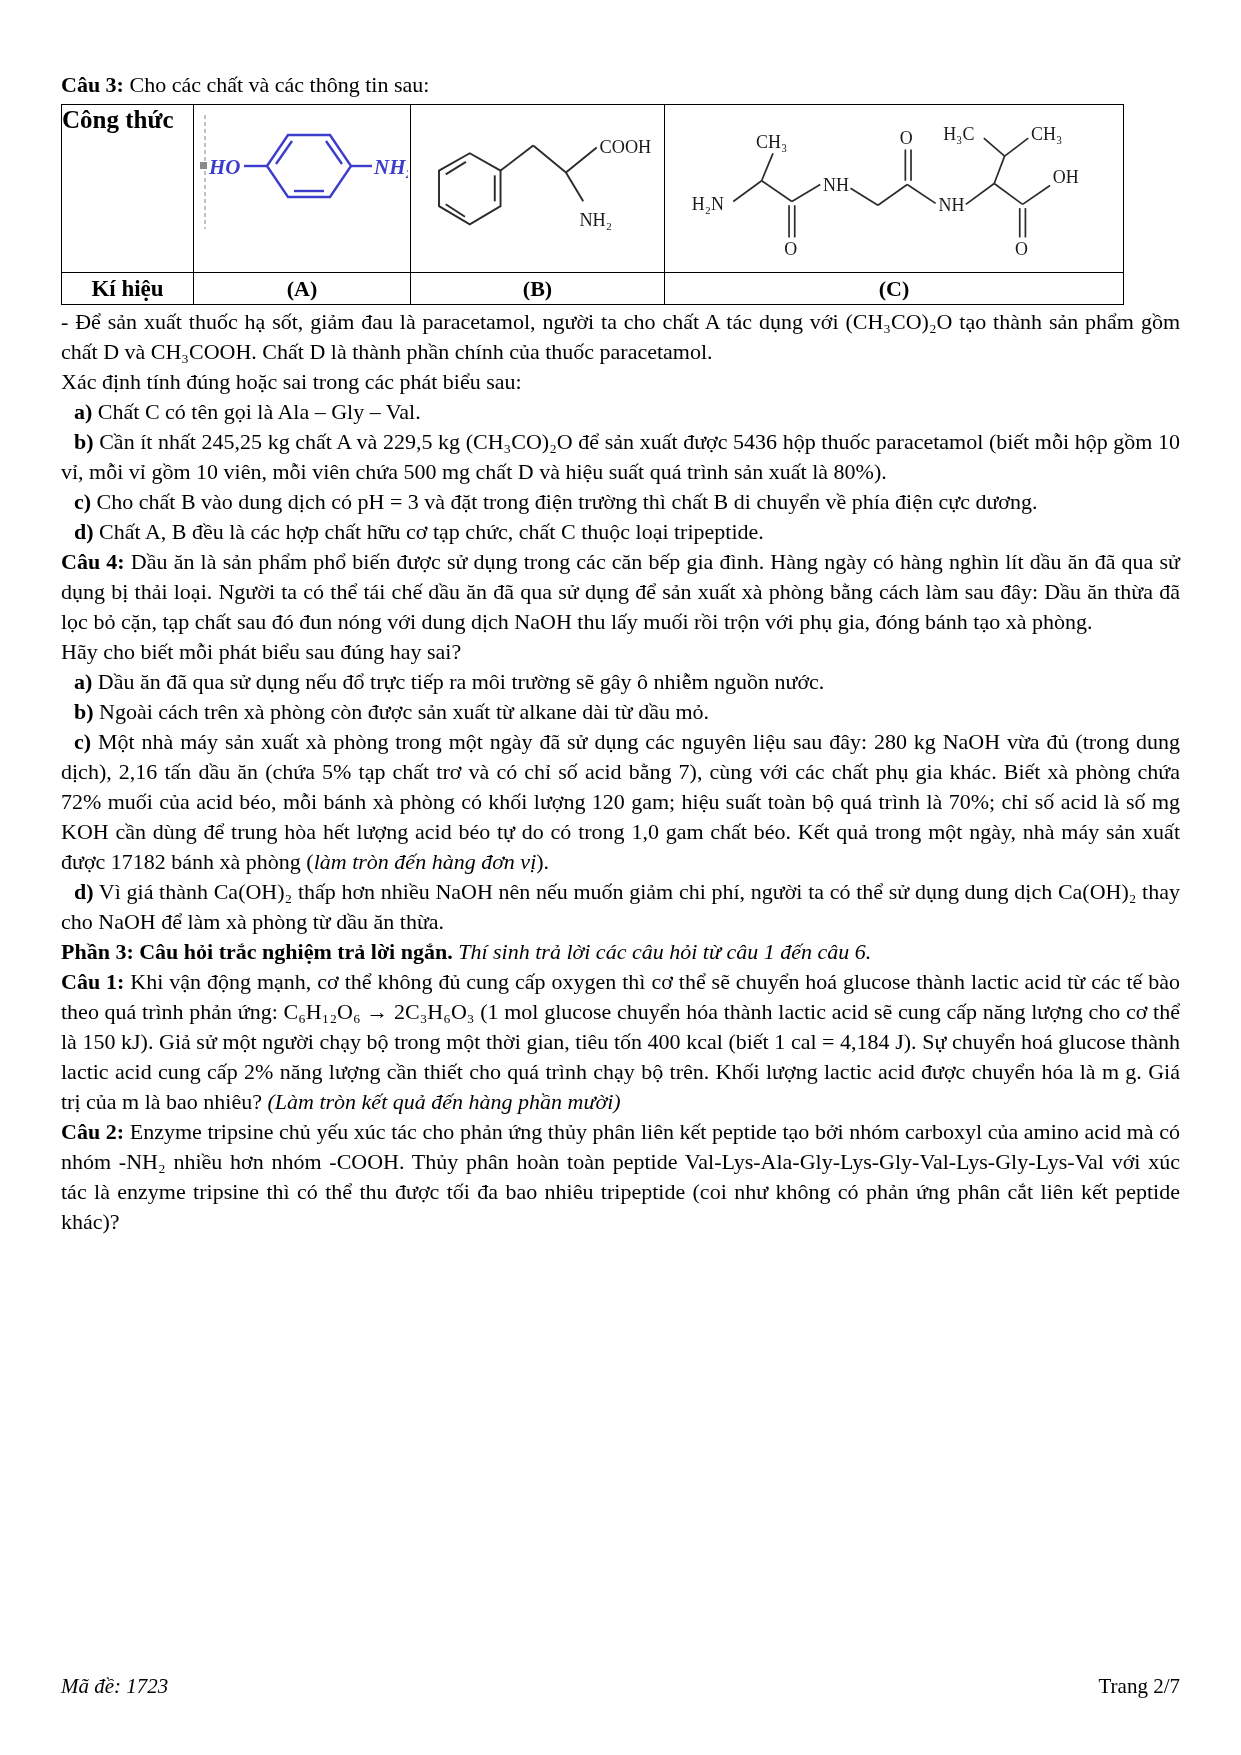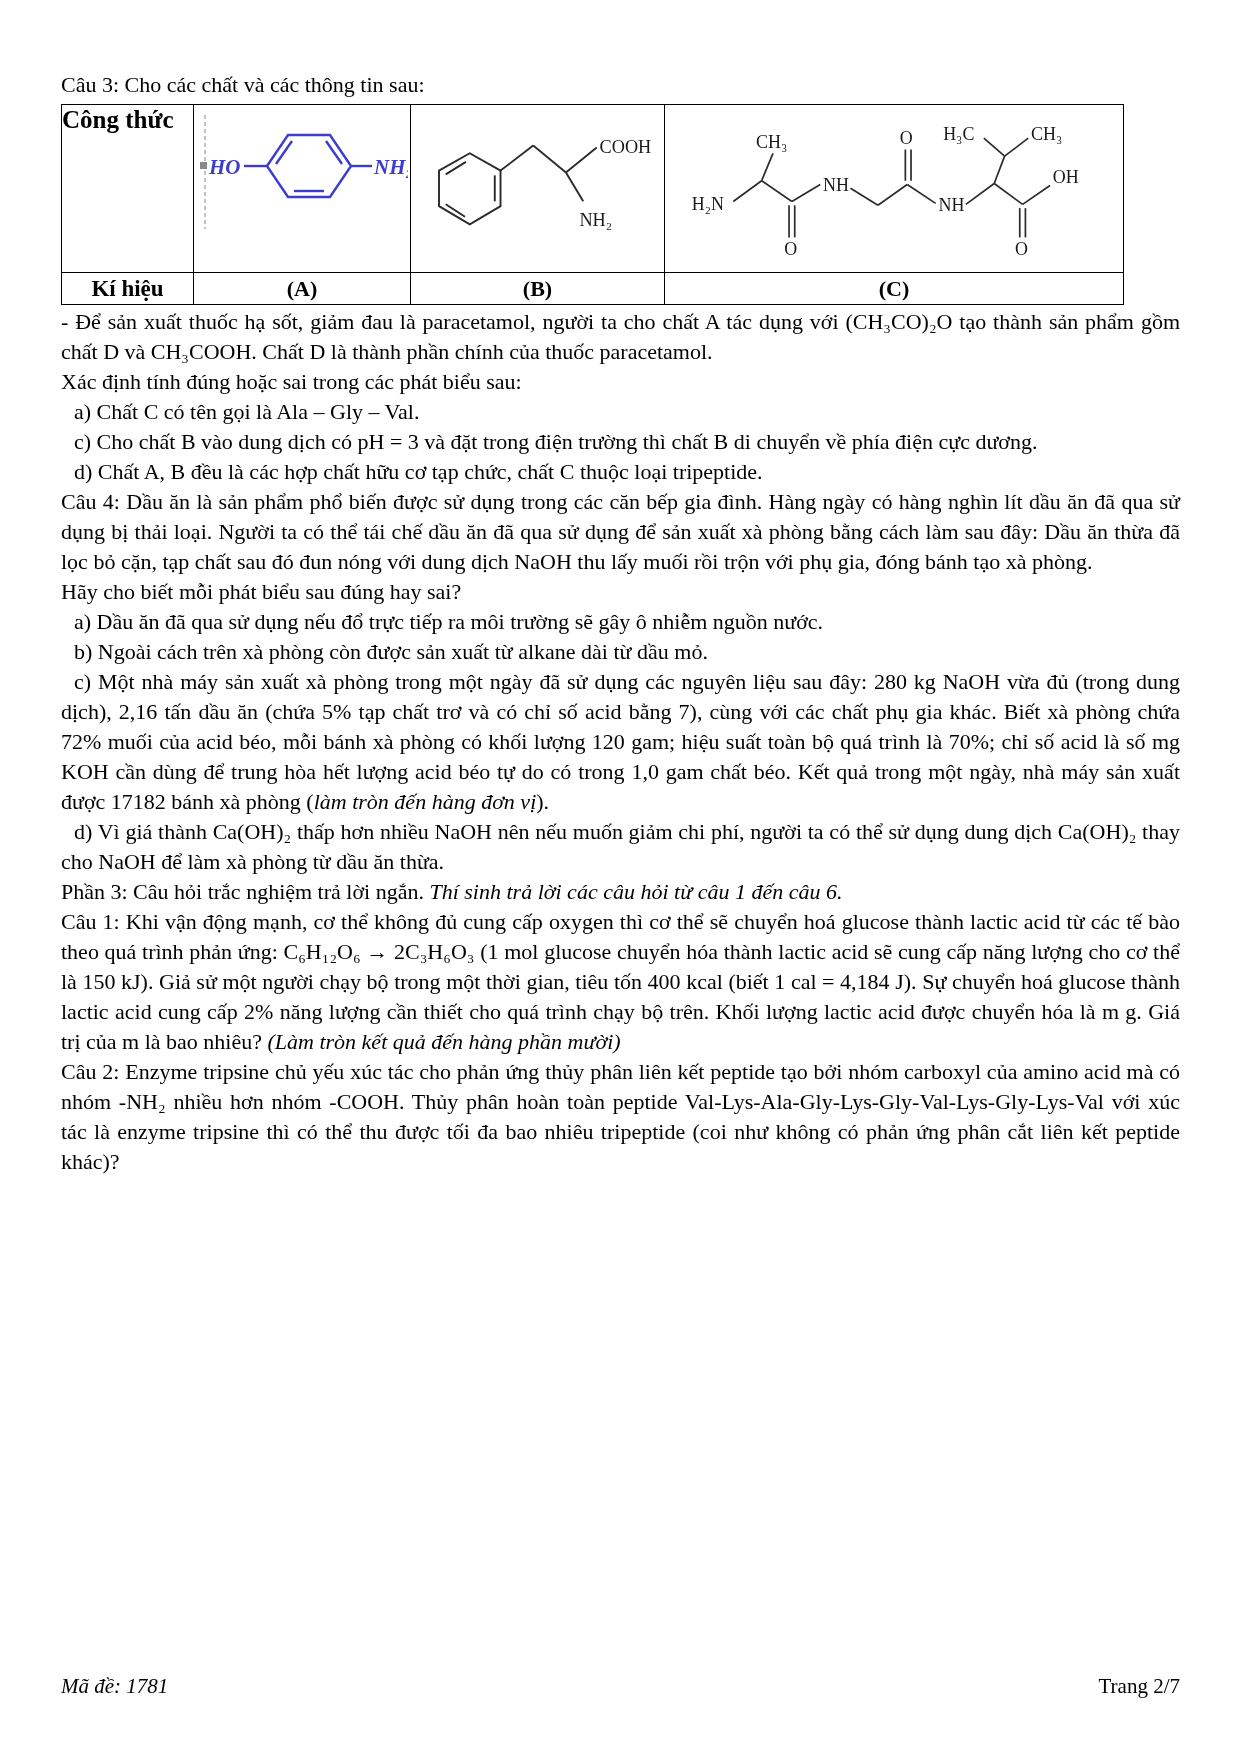--- a/index.html
+++ b/index.html
@@ -11,21 +11,21 @@
     color:#000;
     overflow:hidden;
     margin:0 auto;
   }
   .content{
     position:absolute;left:61px;top:70px;width:1119px;
     font-size:22px;line-height:30px;text-align:justify;
   }
   .content p{margin:0;padding:0;}
   .item{text-indent:13px;}
-  b.lbl{font-weight:normal;}
+  b.lbl{font-weight:bold;}
   i.note{font-style:italic;}
 
   table.compounds{
     border-collapse:collapse;
     width:1063px;
     margin:4px 0 2px 0;
     table-layout:fixed;
   }
   table.compounds td{
     border:1.5px solid #000;
@@ -141,36 +141,37 @@
         <td>(B)</td>
         <td>(C)</td>
       </tr>
     </tbody>
       </table>
 
     <p>- Để sản xuất thuốc hạ sốt, giảm đau là paracetamol, người ta cho chất A tác dụng với (CH₃CO)₂O tạo thành sản phẩm gồm chất D và CH₃COOH. Chất D là thành phần chính của thuốc paracetamol.</p>
     <p>Xác định tính đúng hoặc sai trong các phát biểu sau:</p>
 
     <p class="item"><b class="lbl">a)</b> <span>Chất C có tên gọi là Ala – Gly – Val.</span></p>
+    <p class="item"><b class="lbl">b)</b> <span>Cần ít nhất 245,25 kg chất A và 229,5 kg (CH₃CO)₂O để sản xuất được 5436 hộp thuốc paracetamol (biết mỗi hộp gồm 10 vỉ, mỗi vỉ gồm 10 viên, mỗi viên chứa 500 mg chất D và hiệu suất quá trình sản xuất là 80%).</span></p>
     <p class="item"><b class="lbl">c)</b> <span>Cho chất B vào dung dịch có pH = 3 và đặt trong điện trường thì chất B di chuyển về phía điện cực dương.</span></p>
     <p class="item"><b class="lbl">d)</b> <span>Chất A, B đều là các hợp chất hữu cơ tạp chức, chất C thuộc loại tripeptide.</span></p>
 
     <p><b class="lbl">Câu 4:</b> <span>Dầu ăn là sản phẩm phổ biến được sử dụng trong các căn bếp gia đình. Hàng ngày có hàng nghìn lít dầu ăn đã qua sử dụng bị thải loại. Người ta có thể tái chế dầu ăn đã qua sử dụng để sản xuất xà phòng bằng cách làm sau đây: Dầu ăn thừa đã lọc bỏ cặn, tạp chất sau đó đun nóng với dung dịch NaOH thu lấy muối rồi trộn với phụ gia, đóng bánh tạo xà phòng.</span></p>
     <p>Hãy cho biết mỗi phát biểu sau đúng hay sai?</p>
 
     <p class="item"><b class="lbl">a)</b> <span>Dầu ăn đã qua sử dụng nếu đổ trực tiếp ra môi trường sẽ gây ô nhiễm nguồn nước.</span></p>
     <p class="item"><b class="lbl">b)</b> <span>Ngoài cách trên xà phòng còn được sản xuất từ alkane dài từ dầu mỏ.</span></p>
     <p class="item"><b class="lbl">c)</b> <span>Một nhà máy sản xuất xà phòng trong một ngày đã sử dụng các nguyên liệu sau đây: 280 kg NaOH vừa đủ (trong dung dịch), 2,16 tấn dầu ăn (chứa 5% tạp chất trơ và có chỉ số acid bằng 7), cùng với các chất phụ gia khác. Biết xà phòng chứa 72% muối của acid béo, mỗi bánh xà phòng có khối lượng 120 gam; hiệu suất toàn bộ quá trình là 70%; chỉ số acid là số mg KOH cần dùng để trung hòa hết lượng acid béo tự do có trong 1,0 gam chất béo. Kết quả trong một ngày, nhà máy sản xuất được 17182 bánh xà phòng (</span><i class="note">làm tròn đến hàng đơn vị</i><span>).</span></p>
     <p class="item"><b class="lbl">d)</b> <span>Vì giá thành Ca(OH)₂ thấp hơn nhiều NaOH nên nếu muốn giảm chi phí, người ta có thể sử dụng dung dịch Ca(OH)₂ thay cho NaOH để làm xà phòng từ dầu ăn thừa.</span></p>
 
     <p><b class="lbl">Phần 3: Câu hỏi trắc nghiệm trả lời ngắn.</b> <i class="note">Thí sinh trả lời các câu hỏi từ câu 1 đến câu 6.</i></p>
 
     <p><b class="lbl">Câu 1:</b> <span>Khi vận động mạnh, cơ thể không đủ cung cấp oxygen thì cơ thể sẽ chuyển hoá glucose thành lactic acid từ các tế bào theo quá trình phản ứng: C₆H₁₂O₆ → 2C₃H₆O₃ (1 mol glucose chuyển hóa thành lactic acid sẽ cung cấp năng lượng cho cơ thể là 150 kJ). Giả sử một người chạy bộ trong một thời gian, tiêu tốn 400 kcal (biết 1 cal = 4,184 J). Sự chuyển hoá glucose thành lactic acid cung cấp 2% năng lượng cần thiết cho quá trình chạy bộ trên. Khối lượng lactic acid được chuyển hóa là m g. Giá trị của m là bao nhiêu?</span> <i class="note">(Làm tròn kết quả đến hàng phần mười)</i></p>
 
     <p><b class="lbl">Câu 2:</b> <span>Enzyme tripsine chủ yếu xúc tác cho phản ứng thủy phân liên kết peptide tạo bởi nhóm carboxyl của amino acid mà có nhóm -NH₂ nhiều hơn nhóm -COOH. Thủy phân hoàn toàn peptide Val-Lys-Ala-Gly-Lys-Gly-Val-Lys-Gly-Lys-Val với xúc tác là enzyme tripsine thì có thể thu được tối đa bao nhiêu tripeptide (coi như không có phản ứng phân cắt liên kết peptide khác)?</span></p>
 
   </div>
 
   <div class="footer">
-    <span class="left">Mã đề: 1781</span>
+    <span class="left">Mã đề: 1723</span>
     <span class="right">Trang 2/7</span>
   </div>
 </div>
 
 </body></html>

